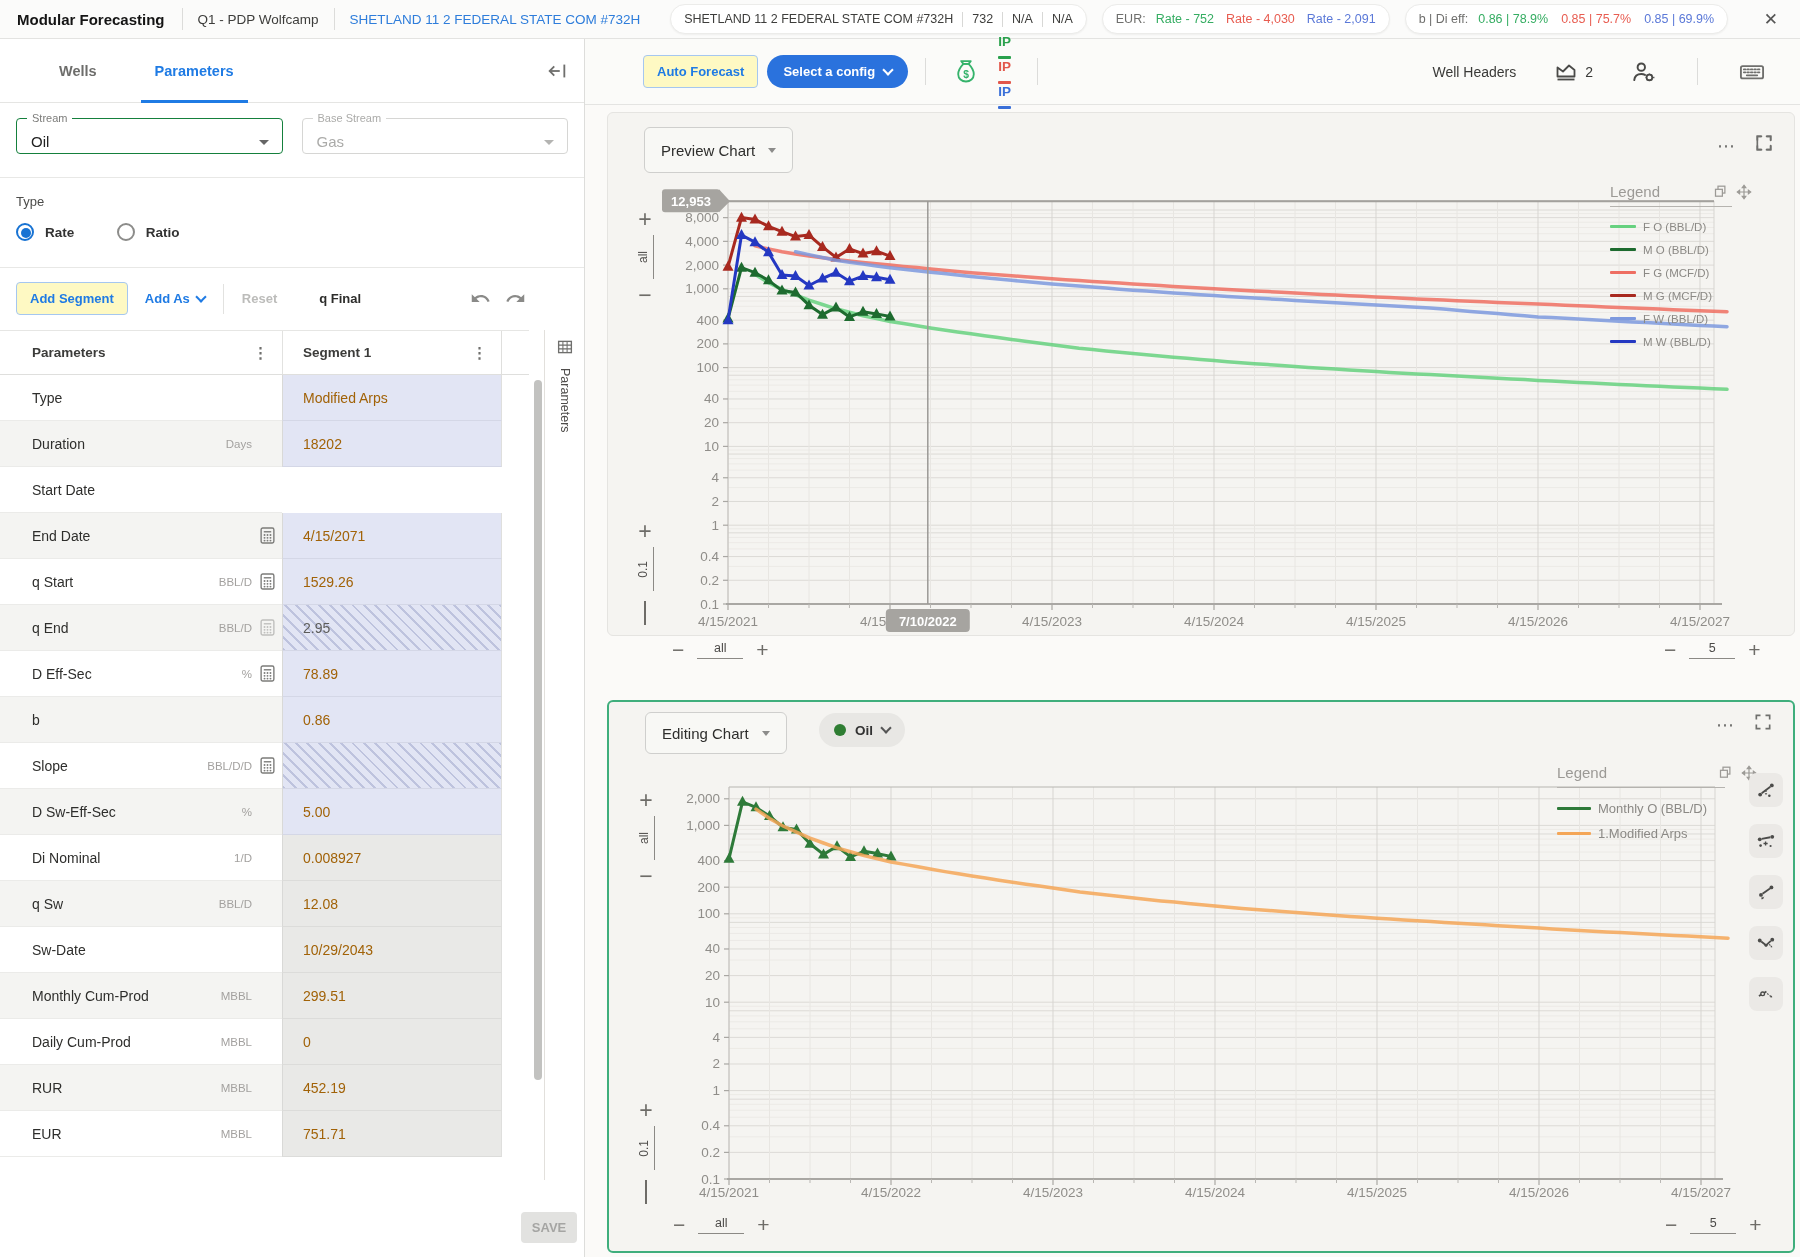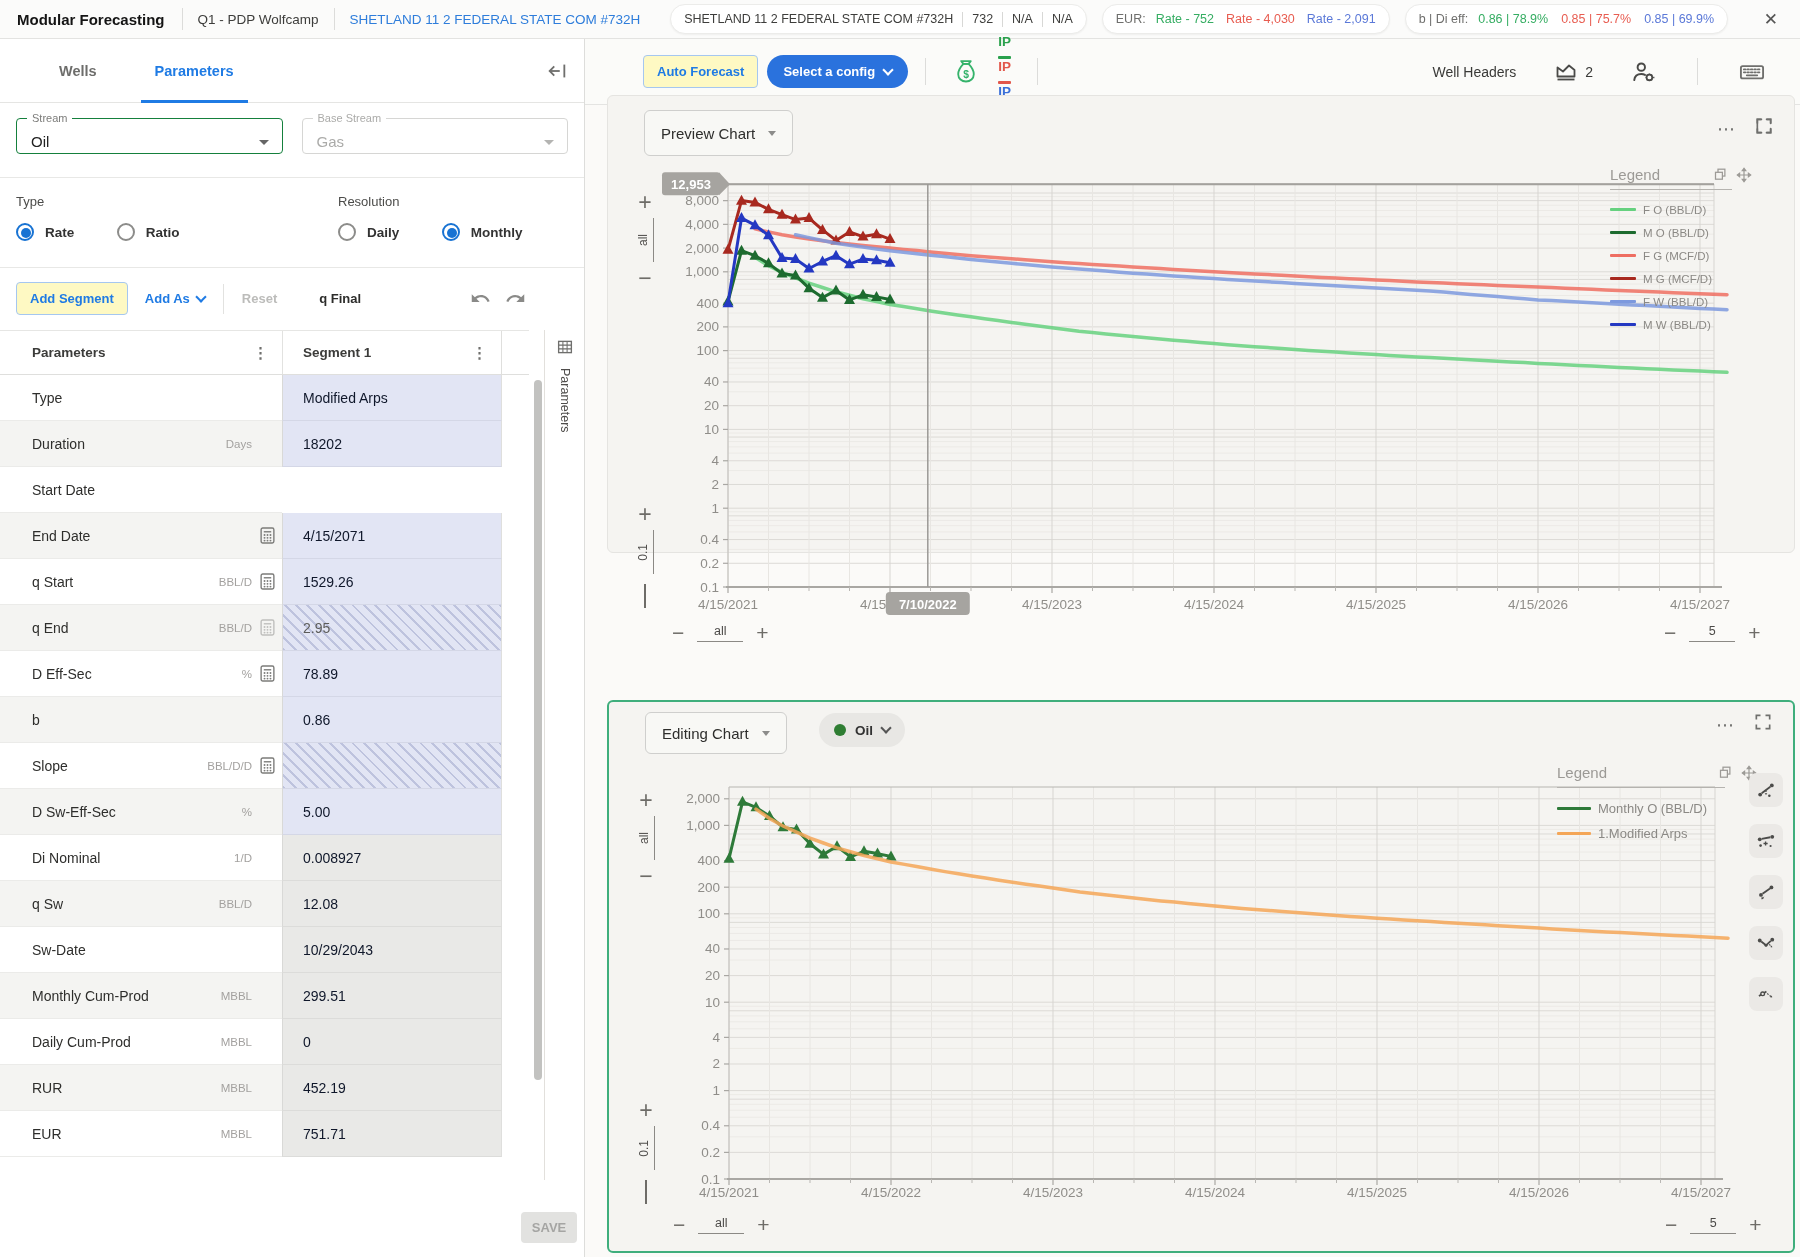--- a/index.html
+++ b/index.html
@@ -53,42 +53,42 @@
   .table-block { position:absolute; top:291px; left:0; width:529px; }
   .thead { display:flex; height:45px; border-top:1px solid #e6e6e4; border-bottom:1px solid #dfdfdd; background:#fff; align-items:center; }
   .th1 { width:282px; display:flex; align-items:center; padding-left:32px; font-size:13.5px; font-weight:bold; color:#3c3c3a; height:100%; }
   .th2 { width:220px; display:flex; align-items:center; padding-left:20px; font-size:13.5px; font-weight:bold; color:#3c3c3a; border-left:1px solid #e2e2e0; border-right:1px solid #dfdfdd; height:100%; }
   .kebab { margin-left:auto; margin-right:14px; font-size:15px; color:#6f6f6d; cursor:pointer; letter-spacing:0; }
   .prow { display:flex; height:46px; }
   .pname { width:282px; display:flex; align-items:center; padding:0 0 0 32px; font-size:14px; color:#2e2e2c; border-bottom:1px solid #ebebe9; background:#fff; }
   .prow.alt .pname { background:#f4f4f2; }
   .pname .unit { margin-left:auto; font-size:11.5px; color:#a3a19f; }
   .icon-zone { width:30px; display:flex; justify-content:center; align-items:center; flex:none; }
-  .pval { width:220px; display:flex; align-items:center; padding-left:20px; font-size:14px; color:#0f172a; background:#e2e5f4; border-bottom:1px solid #d4d7e6; border-left:1px solid #d9d9d7; border-right:1px solid #dfdfdd; cursor:text; }
+  .pval { width:220px; display:flex; align-items:center; padding-left:20px; font-size:14px; color:#a16207; background:#e2e5f4; border-bottom:1px solid #d4d7e6; border-left:1px solid #d9d9d7; border-right:1px solid #dfdfdd; cursor:text; }
   .pval.readonly { background:#e9e9e7; border-bottom-color:#dcdcda; }
   .pval.hatched { background-color:#e2e5f4;
     background-image:repeating-linear-gradient(45deg, rgba(106,116,170,.30) 0 2px, transparent 2px 8px); color:#5c5c5a; }
   .scroll-thumb { position:absolute; left:534px; top:341px; width:8px; height:700px; background:#c2c2c0; border-radius:4px; cursor:pointer; }
   .side-strip { position:absolute; right:0; top:291px; width:40px; height:850px; border-left:1px solid #e2e0dc; background:#fff; display:flex; flex-direction:column; align-items:center; padding-top:8px; }
   .side-strip .vtext { writing-mode:vertical-rl; font-size:12.5px; color:#4f4d4b; margin-top:12px; cursor:pointer; }
   .save-btn { position:absolute; left:521px; top:1173px; width:56px; height:31px; background:#e2e2e0; color:#a5a5a3; font-weight:bold; font-size:13px; border-radius:4px; display:flex; align-items:center; justify-content:center; cursor:default; }
 
   
   .main { position:absolute; left:585px; top:39px; right:0; bottom:0; background:#fbfaf8; }
   .main-toolbar { height:66px; background:#fbfbf9; border-bottom:1px solid #e4e4e2; display:flex; align-items:center; padding:0 34px 0 58px; }
   .pill-btn { background:#2a72dd; color:#fff; font-weight:bold; font-size:13px; border:none; border-radius:17px; height:33px; padding:0 16px; display:flex; align-items:center; gap:9px; margin-left:9px; cursor:pointer; }
   .mt-div { width:1px; height:27px; background:#dcdcda; margin:0 17px; }
   .ip-badge { font-size:13.5px; font-weight:bold; margin:0 9px; text-align:center; cursor:pointer; }
   .ip-badge .bar { height:3px; margin-top:7px; border-radius:1px; }
   .mt-right { margin-left:auto; display:flex; align-items:center; gap:38px; }
   .wh-label { font-size:14px; color:#3a3a38; }
   .icon-btn { cursor:pointer; display:flex; align-items:center; gap:7px; color:#3a3a38; font-size:14px; }
 
   .card { position:absolute; left:22px; width:1188px; background:#f5f4f1; border:1px solid #e5e4e1; border-radius:6px; }
-  #card0 { top:56px; height:458px; }
+  #card0 { top:73px; height:524px; }
   #card1 { top:661px; height:553px; border:2px solid #3fae7c; }
   .card-title-btn { position:absolute; left:36px; z-index:5; height:46px; padding:0 16px; border:1px solid #cfcfcd; border-radius:6px; background:rgba(250,250,248,.6); font-size:15px; color:#2e2e2c; display:flex; align-items:center; gap:13px; cursor:pointer; }
   #card0 .card-title-btn { top:14px; }
   #card1 .card-title-btn { top:10px; height:42px; }
   .tcaret { width:0; height:0; border-left:4.5px solid transparent; border-right:4.5px solid transparent; border-top:5px solid #8c8c8a; }
   .dots-btn { position:absolute; z-index:5; font-size:18px; color:#6f6f6d; letter-spacing:1px; cursor:pointer; right:58px; }
   .fs-btn { position:absolute; z-index:5; right:20px; cursor:pointer; }
   #card0 .dots-btn { top:22px; } #card0 .fs-btn { top:20px; }
   #card1 .dots-btn { top:12px; } #card1 .fs-btn { top:10px; }
   .oil-chip { position:absolute; left:210px; top:11px; z-index:5; height:34px; border-radius:17px; background:#e8e7e4; display:flex; align-items:center; gap:9px; padding:0 15px; font-size:13.5px; font-weight:bold; color:#333; cursor:pointer; }
@@ -189,31 +189,20 @@
     <div class="radios-row">
       <div class="rgroup">
         <div class="glabel">Type</div>
         <span class="radio-opt sel">
           <span class="radio-circ"></span>
           <span class="rlabel">Rate</span>
         </span>
         <span class="radio-opt">
           <span class="radio-circ"></span>
           <span class="rlabel">Ratio</span>
-        </span>
-      </div>
-      <div class="rgroup g2">
-        <div class="glabel">Resolution</div>
-        <span class="radio-opt">
-          <span class="radio-circ"></span>
-          <span class="rlabel">Daily</span>
-        </span>
-        <span class="radio-opt sel">
-          <span class="radio-circ"></span>
-          <span class="rlabel">Monthly</span>
         </span>
       </div>
     </div>
 
     <div class="seg-toolbar">
       <button class="btn-outline">Add Segment</button>
       <span class="add-as">
         <span>Add As</span>
         <span class="chev blue"></span>
       </span>

